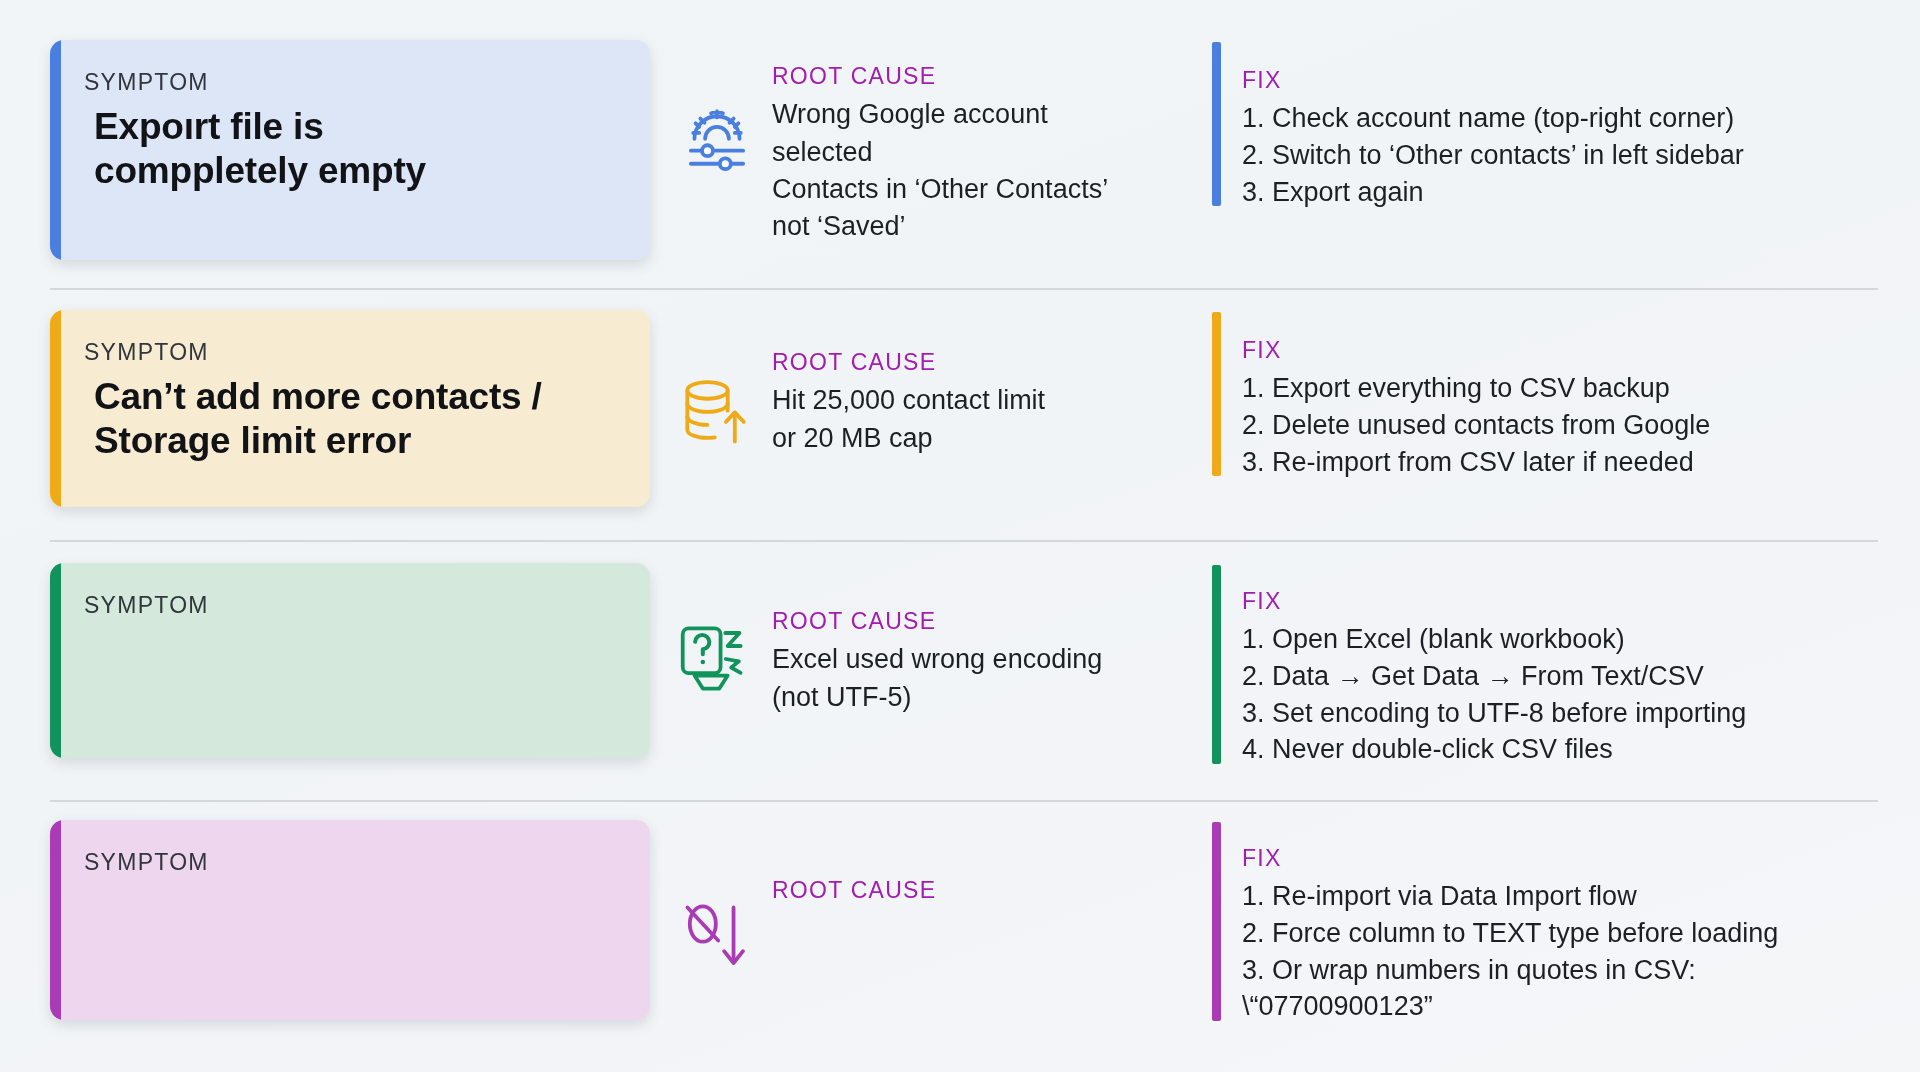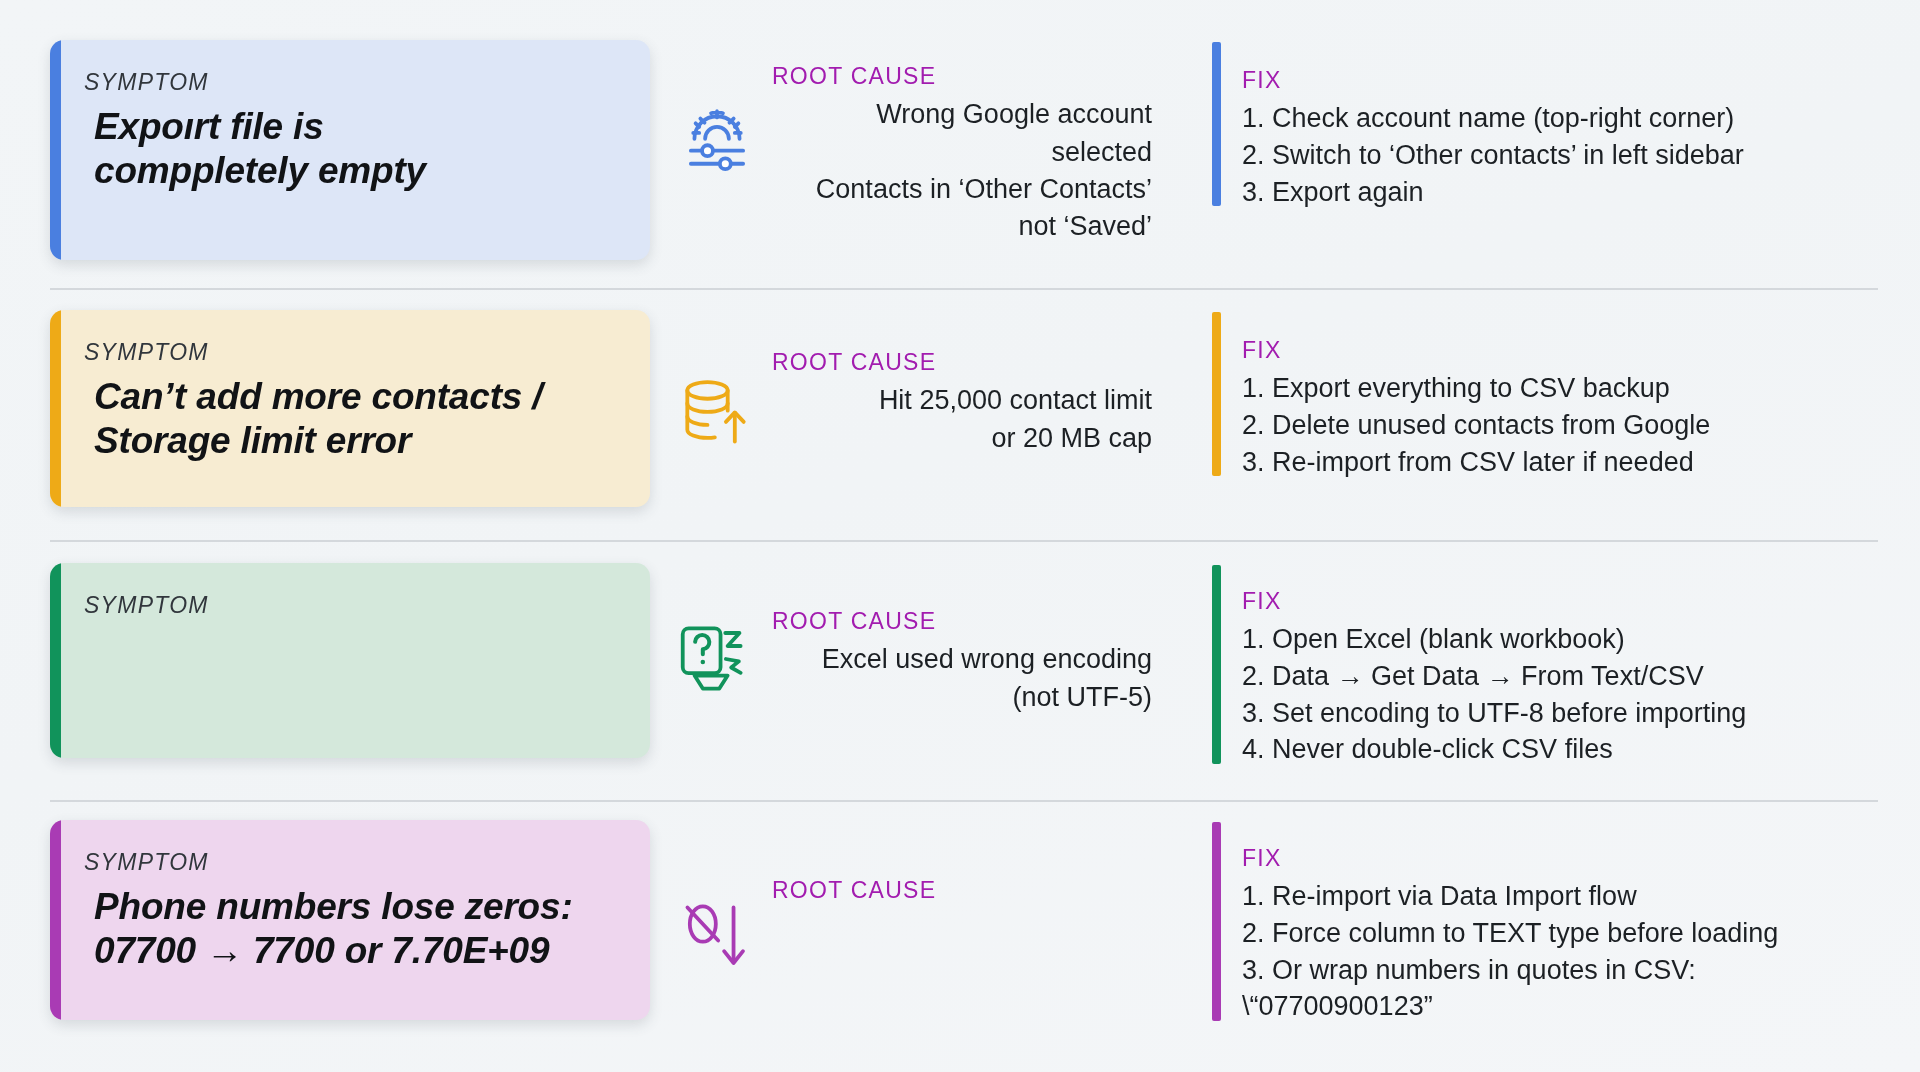--- a/index.html
+++ b/index.html
@@ -43,21 +43,20 @@
 
   
   .symptom-card {
     position: relative;
     border-radius: 14px;
     box-sizing: border-box;
     padding: 30px 34px 34px 34px;
     box-shadow: 0 5px 13px rgba(60, 72, 88, 0.16);
     overflow: hidden;
     width: 600px;
-    font-style: italic;
   }
   .symptom-card .accent-bar {
     position: absolute;
     left: 0;
     top: 0;
     bottom: 0;
     width: 11px;
     border-radius: 14px 0 0 14px;
   }
   .sym-label {
@@ -99,21 +98,20 @@
     color: #a21caf;
     margin: 0 0 7px 0;
     line-height: 1.1;
   }
   .cause-text {
     font-size: 27px;
     color: #1c2024;
     line-height: 1.38;
     margin: 0;
     white-space: pre-line;
-    text-align: right;
   }
 
   
   .fix-block {
     position: relative;
     padding-left: 30px;
     padding-top: 2px;
   }
   .fix-bar {
     position: absolute;
@@ -287,22 +285,20 @@
         <li>3. Set encoding to UTF-8 before importing</li>
         <li>4. Never double-click CSV files</li>
       </ul>
     </div>
   </div>
 
   <div class="row" id="row-3">
     <div class="symptom-card" style="background: rgb(238, 214, 238);">
       <div class="accent-bar" style="background: rgb(169, 59, 180);"></div>
       <p class="sym-label">SYMPTOM</p>
-      <p class="sym-title">Phone numbers lose zeros:
-07700 → 7700 or 7.70E+09</p>
     </div>
 
     <div class="icon-cell">
       <svg width="74" height="78" viewBox="0 0 62 66" fill="none" stroke="#a93bb4" stroke-width="3.2" stroke-linecap="round" stroke-linejoin="round">
         <ellipse cx="19" cy="22" rx="11" ry="15"></ellipse>
         <path d="M6 8l26 28"></path>
         <path d="M45 8v46"></path>
         <path d="M37 45l8 10 8-10"></path>
       </svg>
     </div>

